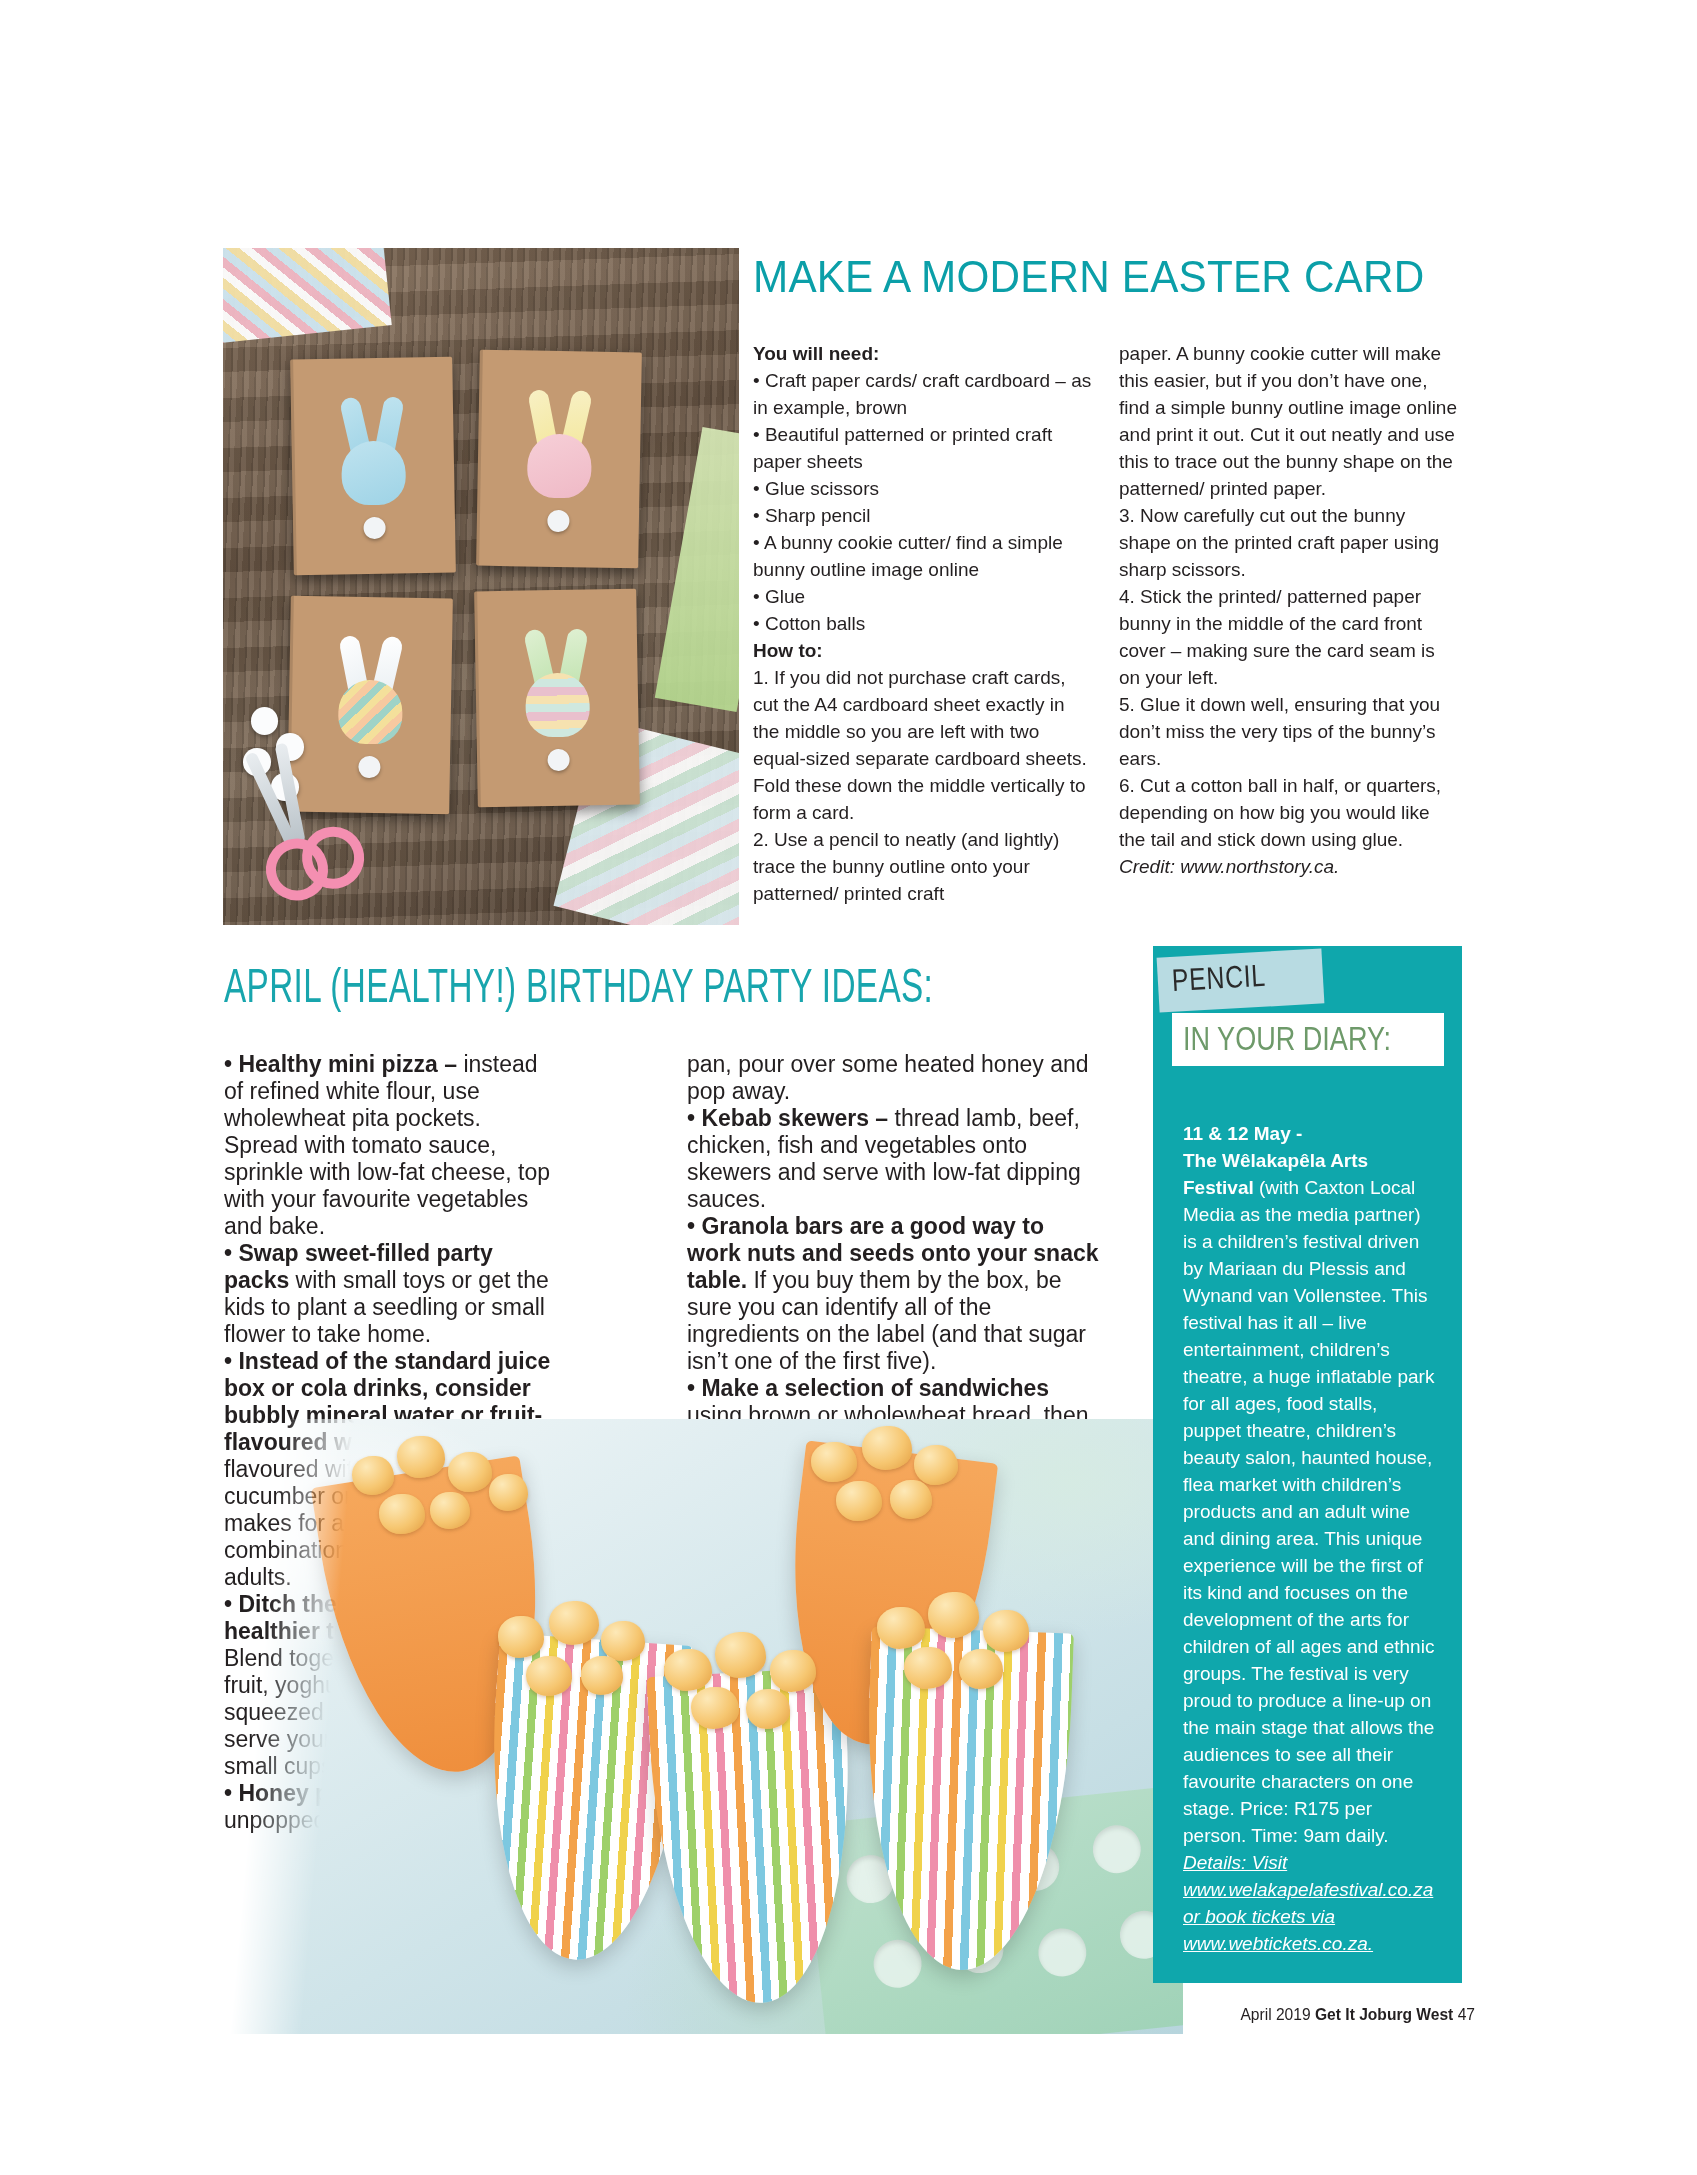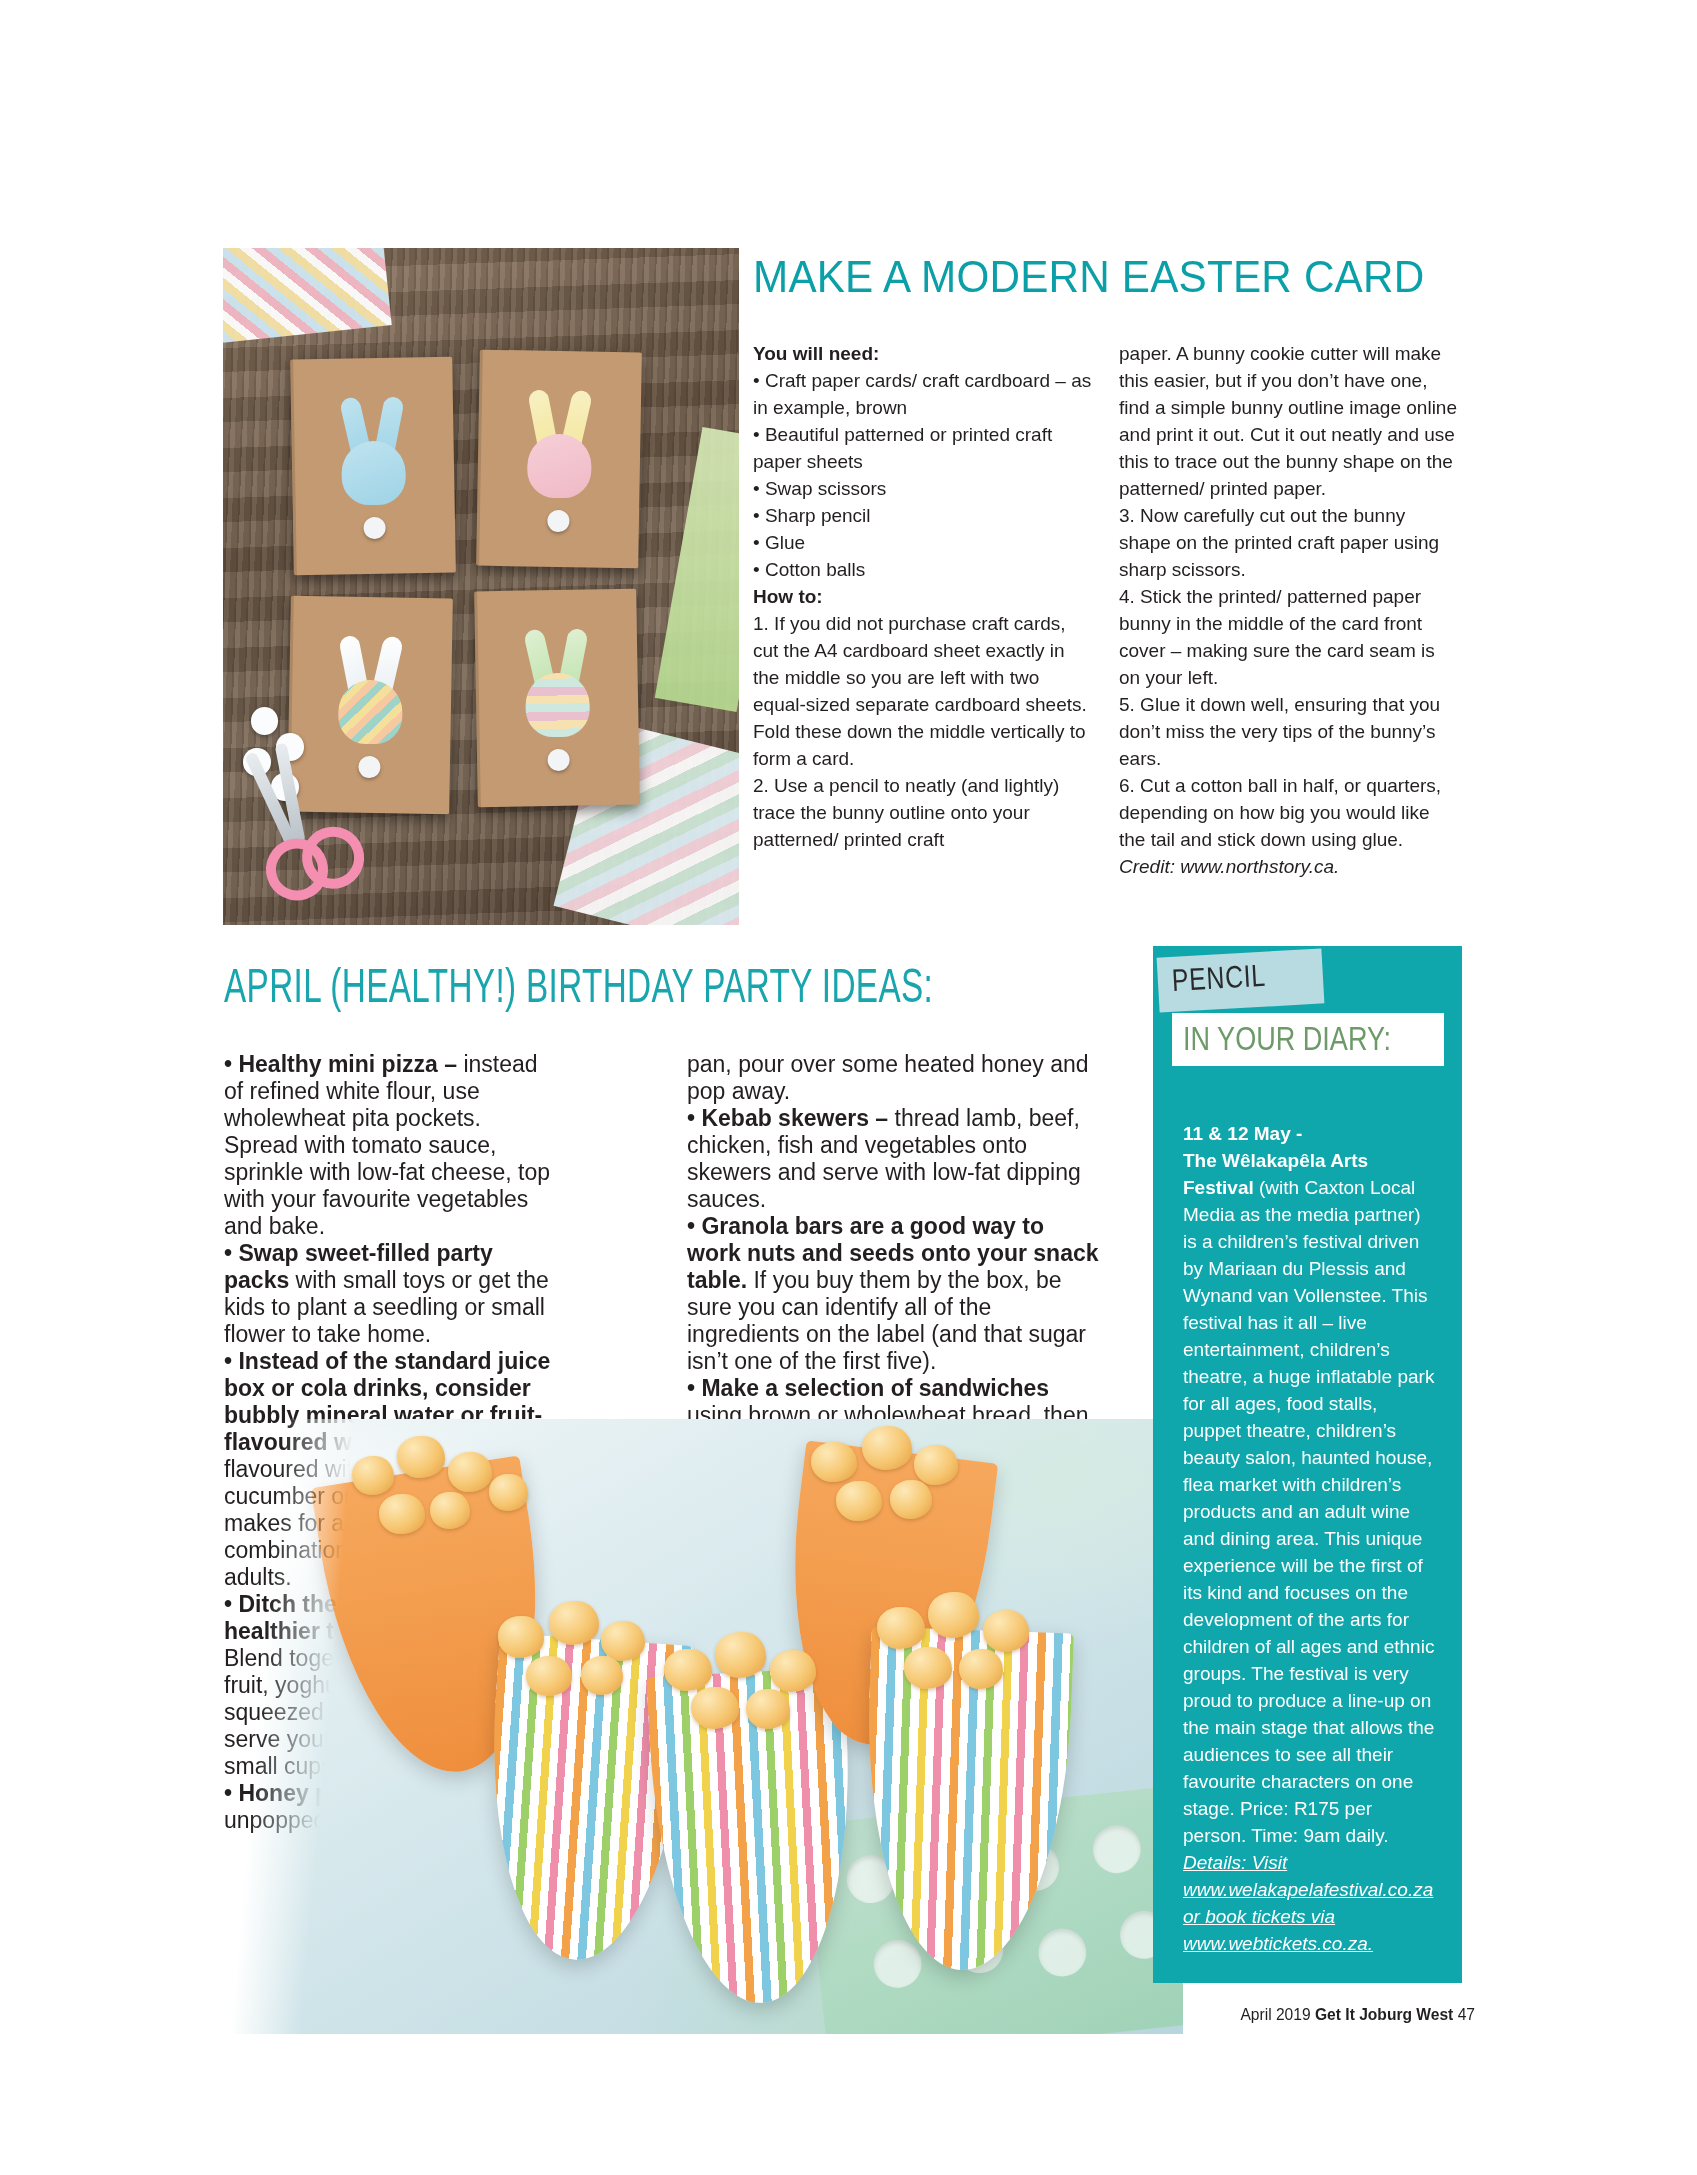--- a/index.html
+++ b/index.html
@@ -254,22 +254,23 @@
       <div class="ring r2"></div>
     </div>
   </div>
 
   <div class="easter-title">MAKE A MODERN EASTER CARD</div>
 
   <div class="easter-col ec1">
     <p><b>You will need:</b></p>
     <p>• Craft paper cards/ craft cardboard – as in example, brown</p>
     <p>• Beautiful patterned or printed craft paper sheets</p>
-    <p>• Swap scissors</p>
+    <p>• Glue scissors</p>
     <p>• Sharp pencil</p>
+    <p>• A bunny cookie cutter/ find a simple bunny outline image online</p>
     <p>• Glue</p>
     <p>• Cotton balls</p>
     <p><b>How to:</b></p>
     <p>1. If you did not purchase craft cards, cut the A4 cardboard sheet exactly in the middle so you are left with two equal-sized separate cardboard sheets. Fold these down the middle vertically to form a card.</p>
     <p>2. Use a pencil to neatly (and lightly) trace the bunny outline onto your patterned/ printed craft</p>
   </div>
 
   <div class="easter-col ec2">
     <p>paper. A bunny cookie cutter will make this easier, but if you don’t have one, find a simple bunny outline image online and print it out. Cut it out neatly and use this to trace out the bunny shape on the patterned/ printed paper.</p>
     <p>3. Now carefully cut out the bunny shape on the printed craft paper using sharp scissors.</p>

